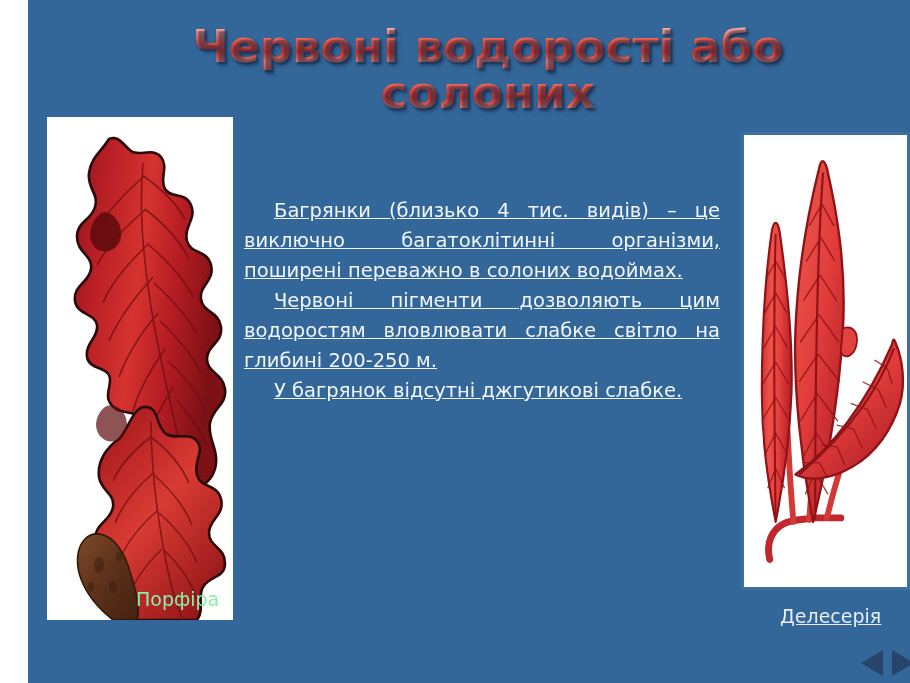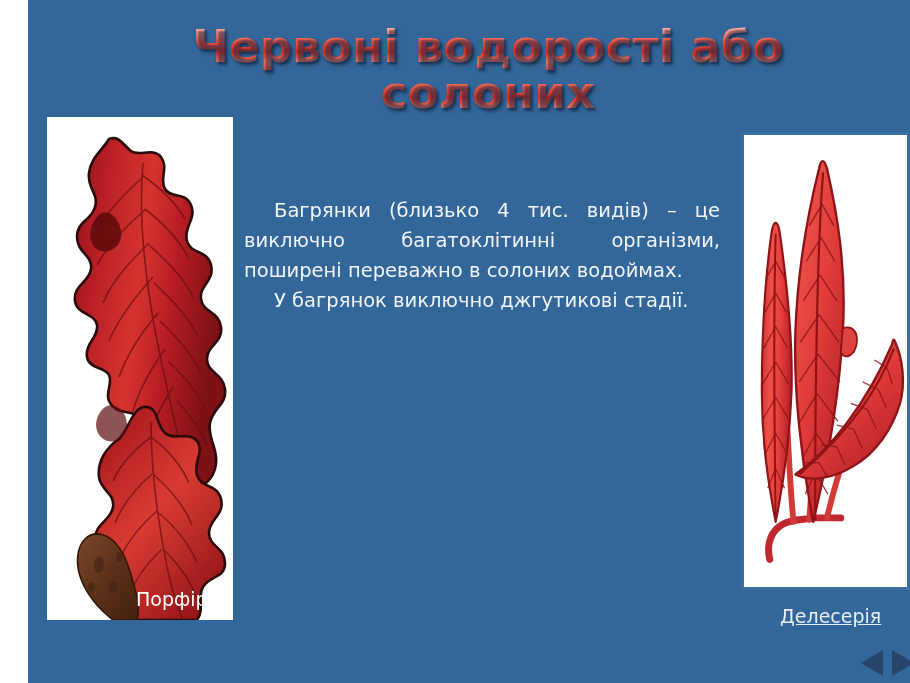--- a/index.html
+++ b/index.html
@@ -71,20 +71,21 @@
     width: 476px;
     color: #f2f6fa;
     font-family: "DejaVu Sans", sans-serif;
     font-size: 19.5px;
     line-height: 30px;
     text-align: justify;
   }
   #body-text p {
     margin: 0;
     text-indent: 30px;
+    text-decoration: underline;
   }
   #body-text p.last-left { text-align: left; }
 
   
   .photo-panel {
     position: absolute;
     background: #ffffff;
     overflow: hidden;
   }
   #panel-porphyra {
@@ -105,21 +106,21 @@
 
   .caption {
     position: absolute;
     font-family: "DejaVu Sans", sans-serif;
     white-space: nowrap;
   }
   #caption-porphyra {
     left: 108px;
     top: 588px;
     font-size: 19px;
-    color: #ffffff;
+    color: #86efac;
   }
   #caption-delesseria {
     left: 752px;
     top: 605px;
     font-size: 19px;
     color: #e8eef5;
     text-decoration: underline;
   }
 
   
@@ -354,21 +355,22 @@
         <path d="M96 316 L 80 314 M96 316 L 104 334"></path>
         <path d="M78 332 L 64 332 M78 332 L 86 346"></path>
       </g>
     </svg>
   </div>
 
   <div class="caption" id="caption-delesseria">Делесерія</div>
 
   <div id="body-text">
     <p>Багрянки (близько 4 тис. видів) – це виключно багатоклітинні організми, поширені переважно в солоних водоймах.</p>
-    <p class="last-left">У багрянок виключно джгутикові стадії.</p>
+    <p>Червоні пігменти дозволяють цим водоростям вловлювати слабке світло на глибині 200-250 м.</p>
+    <p class="last-left">У багрянок відсутні джгутикові слабке.</p>
   </div>
 
   <div id="nav-arrows">
     <div class="nav-arrow" id="nav-prev"></div>
     <div class="nav-arrow" id="nav-next"></div>
   </div>
 
 </div>
 
 </body></html>

